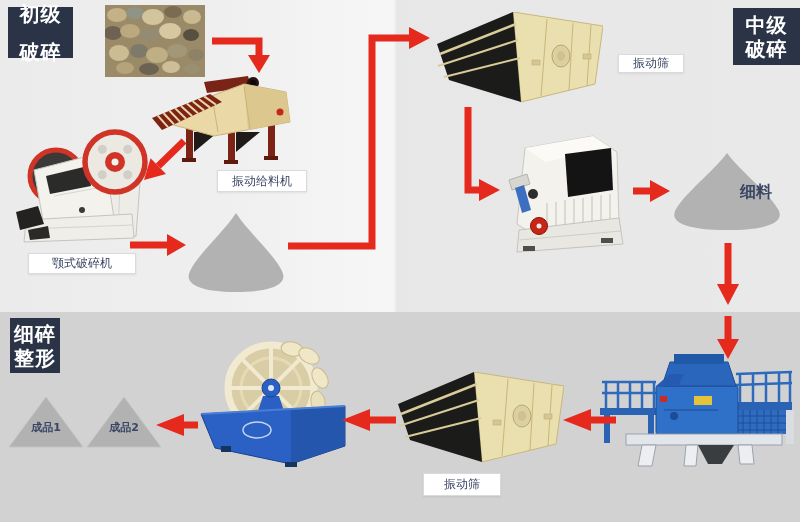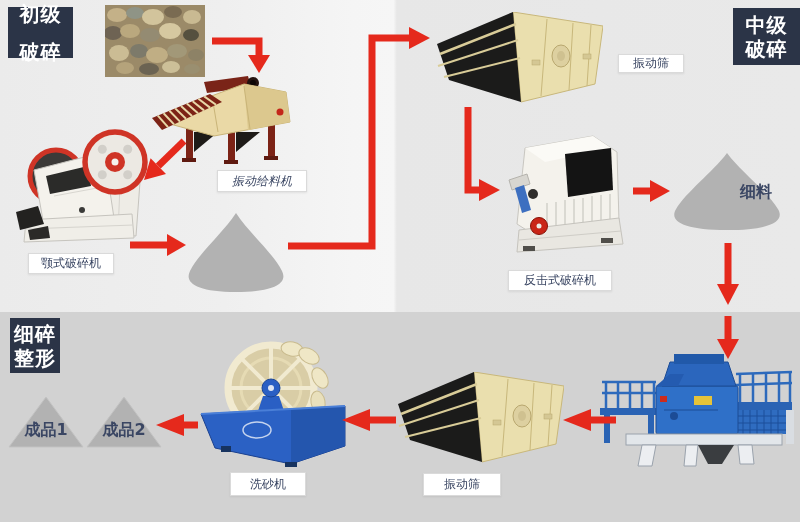--- a/index.html
+++ b/index.html
@@ -13,21 +13,21 @@
     background:linear-gradient(90deg,var(--bg-top,#ebebeb) 0%,#efefef 28%,#f5f5f5 44%,#f6f6f6 49.2%,#e7e7e7 49.6%,#e9e9e9 100%);}
   .bg-bottom{position:absolute;left:0;top:312px;width:800px;height:210px;background:var(--bg-bottom,#d2d2d2);}
   .abs{position:absolute;}
   .stage-badge{background:var(--badge-bg,#2b3447);color:var(--badge-text,#fff);
     display:flex;flex-direction:column;align-items:center;justify-content:center;
     font-weight:bold;font-size:20px;line-height:24px;z-index:7;letter-spacing:1px;}
   .equip-label{background:#ffffff;border:1px solid #dadada;color:var(--label-text,#3a4663);
     display:flex;align-items:center;justify-content:center;font-size:12px;z-index:8;
     box-shadow:0 1px 2px rgba(0,0,0,0.08);white-space:nowrap;}
   .pile-text{color:var(--label-text,#3a4663);font-size:16px;font-weight:bold;text-align:center;z-index:6;}
-  .pile-text.small{font-size:16px;}
+  .pile-text.small{font-size:11px;}
   .machine{z-index:3;}
   #arrows{z-index:5;pointer-events:none;}
   .arrow{stroke:var(--arrow,#e5291c);stroke-width:7;fill:none;stroke-linejoin:miter;}
   .ahead{fill:var(--arrow,#e5291c);}
   .pile-shape{fill:var(--pile-fill,#b2b2b2);}
 </style>
 </head>
 <body>
 
 <div class="canvas">
@@ -314,19 +314,17 @@
     <g>
         <line class="arrow" x1="396" y1="420" x2="368" y2="420"></line>
         <polygon class="ahead" points="342,420 370,409 370,431"></polygon>
       </g>
     <g>
         <line class="arrow" x1="198" y1="425" x2="182" y2="425"></line>
         <polygon class="ahead" points="156,425 184,414 184,436"></polygon>
       </g>
   </svg>
 
-  <div class="abs equip-label" style="left:217px;top:170px;width:90px;height:22px;font-style:italic;">振动给料机</div>
-  <div class="abs equip-label" style="left:28px;top:253px;width:86px;height:21px;text-align:right;">颚式破碎机</div>
+  <div class="abs equip-label" style="left:217px;top:170px;width:90px;height:22px;">振动给料机</div>
+  <div class="abs equip-label" style="left:28px;top:253px;width:108px;height:21px;text-align:right;">颚式破碎机</div>
   <div class="abs equip-label" style="left:618px;top:54px;width:66px;height:19px;">振动筛</div>
-  <div class="abs equip-label" style="left:508px;top:270px;width:104px;height:21px;">反击式破碎机</div>
   <div class="abs equip-label" style="left:423px;top:473px;width:78px;height:23px;">振动筛</div>
-  <div class="abs equip-label" style="left:230px;top:472px;width:76px;height:24px;">洗砂机</div>
 </div>
 
 </body></html>

